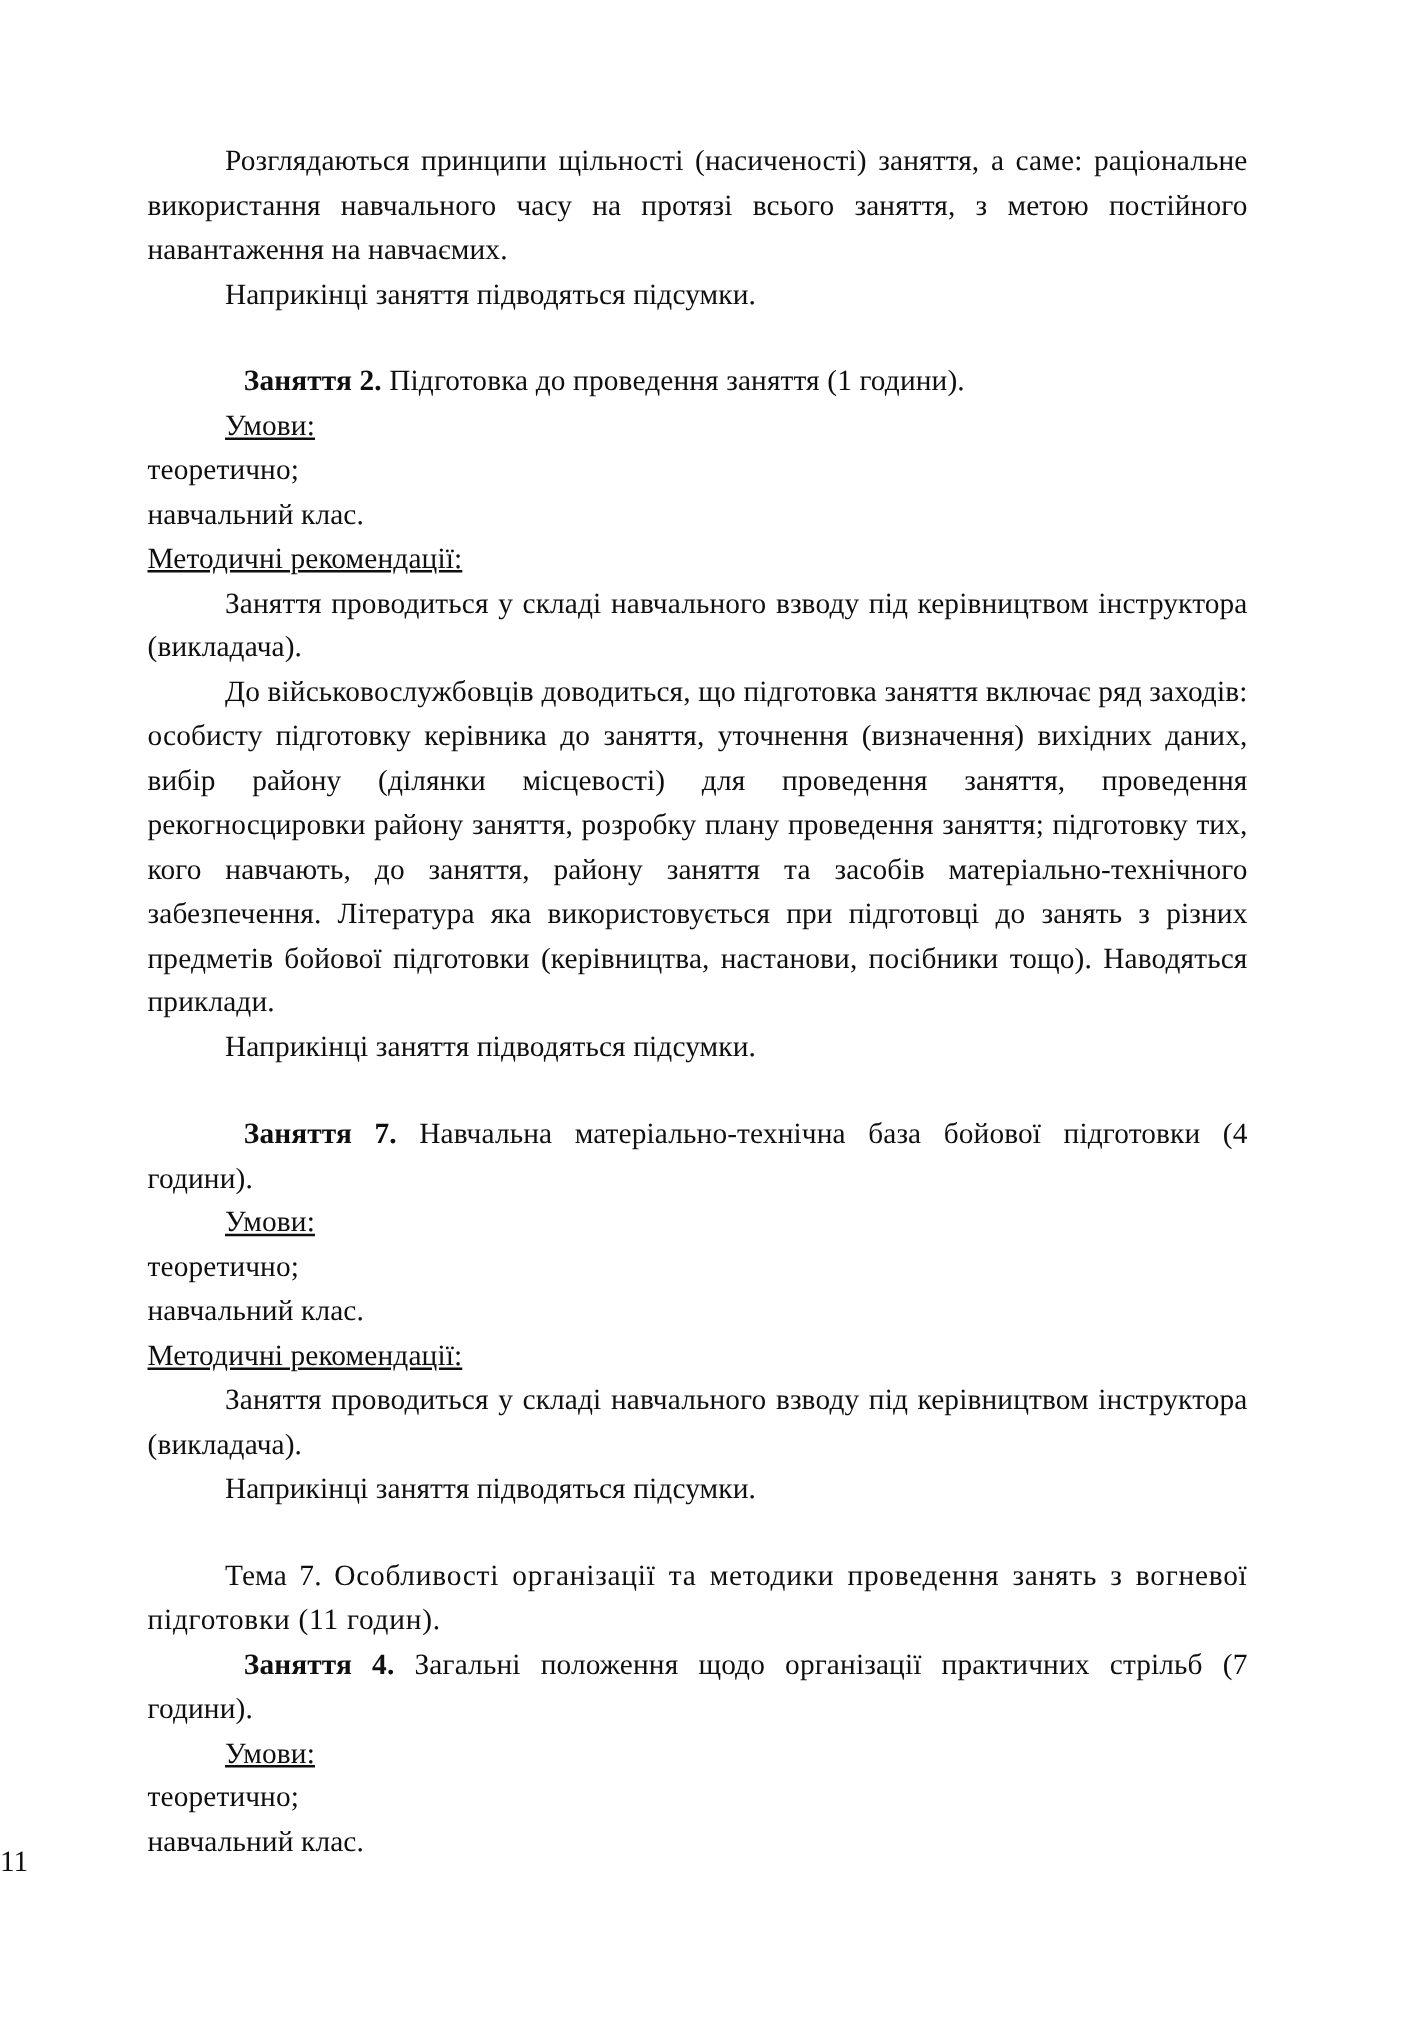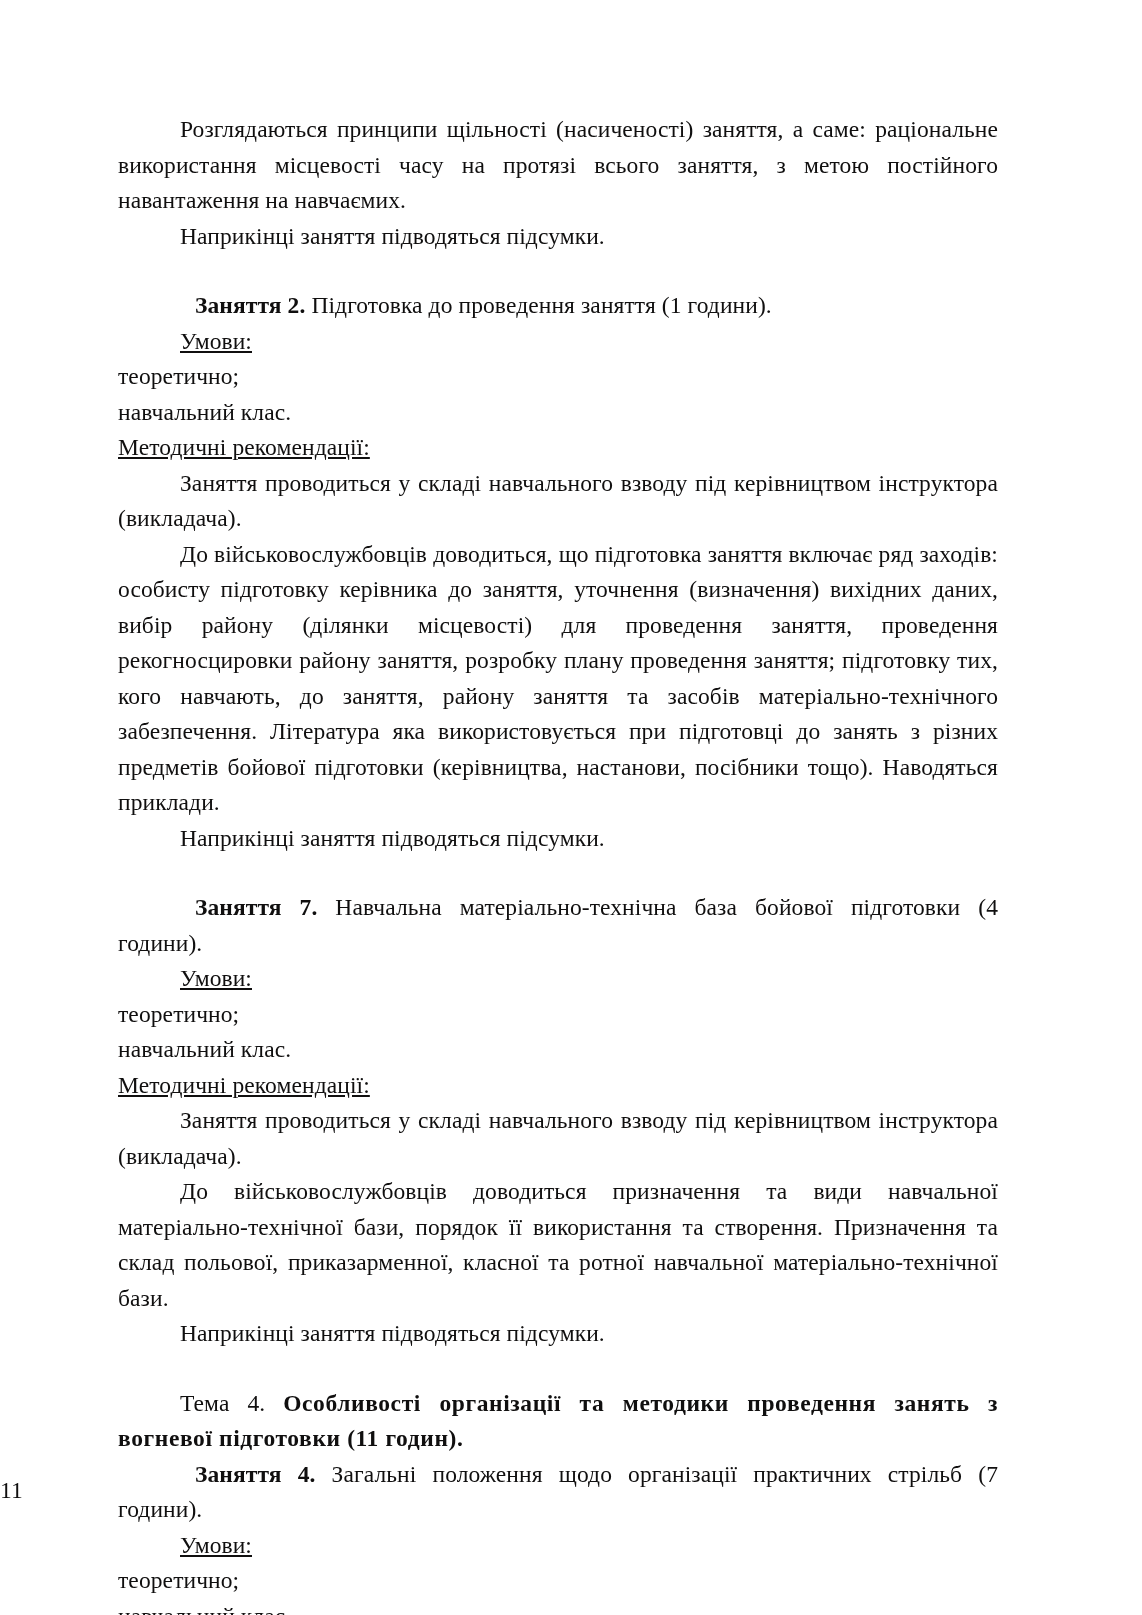--- a/index.html
+++ b/index.html
@@ -41,31 +41,31 @@
   .pageno {
     position: absolute;
     left: 0;
     right: 0;
     top: 1477px;
     text-align: left;
     font-size: 23.5px;
     font-family: "Liberation Serif", serif;
   }
   .spaced-bold {
-    font-weight: bold;
+    font-weight: normal;
     letter-spacing: 0.6px;
   }
 </style>
 </head>
 <body>
 
 <div class="page">
   <div class="content">
 
-    <p class="indent">Розглядаються принципи щільності (насиченості) заняття, а саме: раціональне використання місцевості часу на протязі всього заняття, з метою постійного навантаження на навчаємих.</p>
+    <p class="indent">Розглядаються принципи щільності (насиченості) заняття, а саме: раціональне використання навчального часу на протязі всього заняття, з метою постійного навантаження на навчаємих.</p>
 
     <p class="indent nojust">Наприкінці заняття підводяться підсумки.</p>
 
     <div class="gap-md"></div>
 
     <p class="indent nojust">
       <span class="bold">Заняття 2.</span><span> Підготовка до проведення заняття (1 години).</span>
     </p>
 
     <p class="indent nojust">
@@ -99,28 +99,27 @@
     <p class="nojust">теоретично;</p>
 
     <p class="nojust">навчальний клас.</p>
 
     <p class="nojust">
       <span class="ul">Методичні рекомендації:</span>
     </p>
 
     <p class="indent">Заняття проводиться у складі навчального взводу під керівництвом інструктора (викладача).</p>
 
-    <p class="indent">До військовослужбовців доводиться призначення та види навчальної матеріально-технічної бази, порядок її використання та створення. Призначення та склад польової, приказарменної, класної та ротної навчальної матеріально-технічної бази.</p>
 
     <p class="indent nojust">Наприкінці заняття підводяться підсумки.</p>
 
     <div class="gap-md"></div>
 
     <p class="indent">
-      <span>Тема 4. </span><span class="spaced-bold">Особливості організації та методики проведення занять з вогневої підготовки (11 годин).</span>
+      <span>Тема 7. </span><span class="spaced-bold">Особливості організації та методики проведення занять з вогневої підготовки (11 годин).</span>
     </p>
 
     <p class="indent">
       <span class="bold">Заняття 4.</span><span> Загальні положення щодо організації практичних стрільб (7 години).</span>
     </p>
 
     <p class="indent nojust">
       <span class="ul">Умови:</span>
     </p>
 

